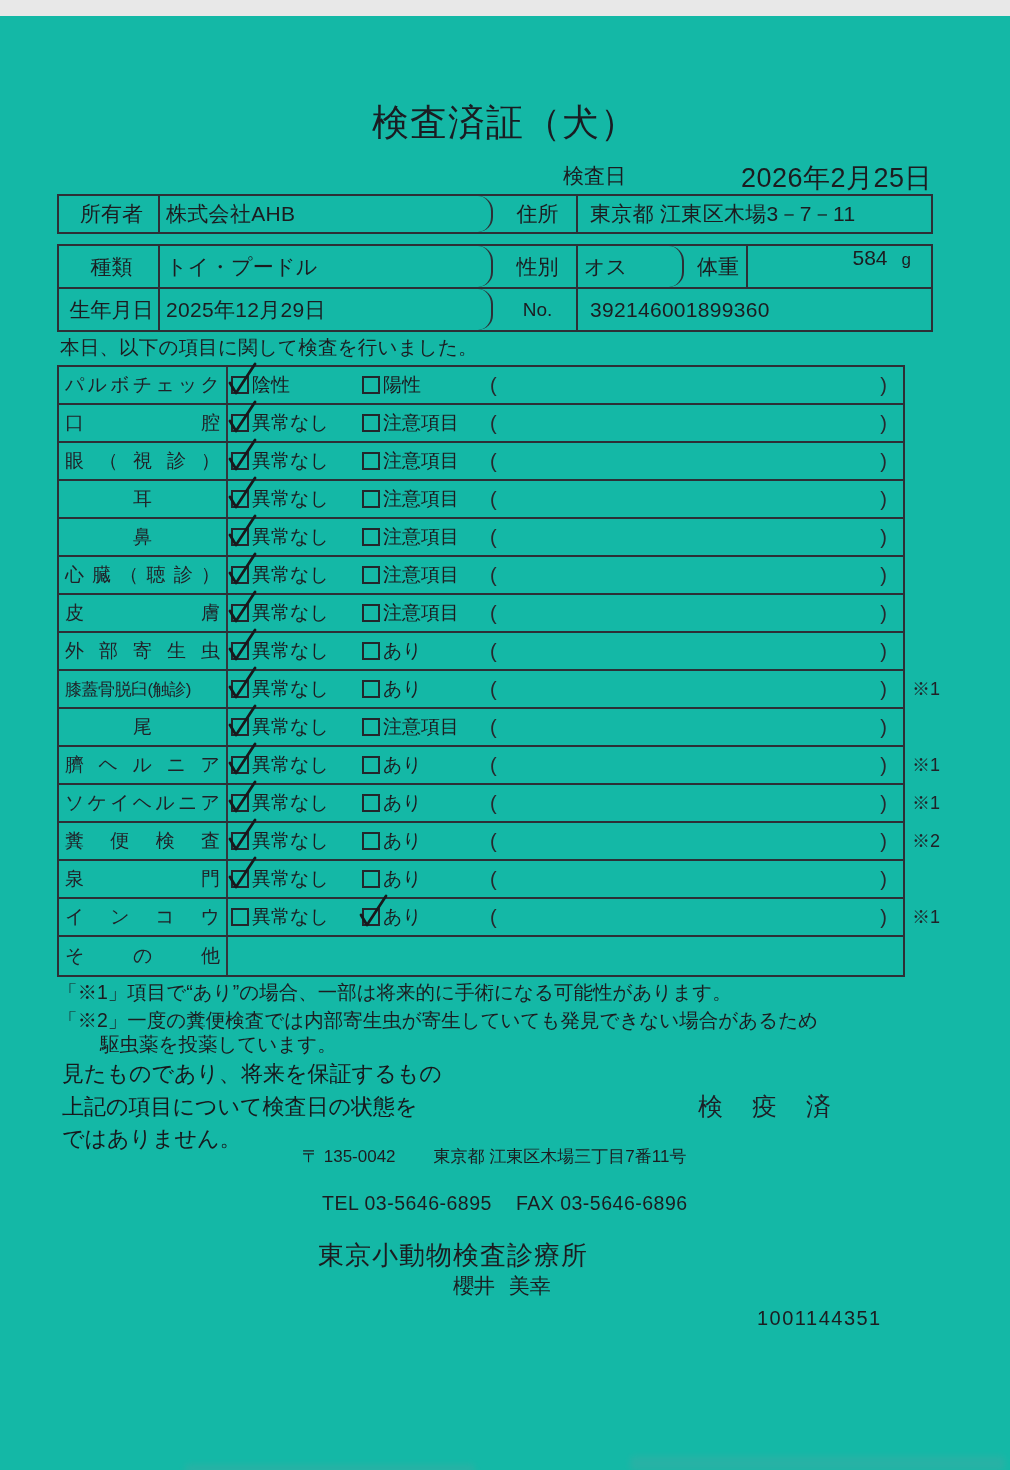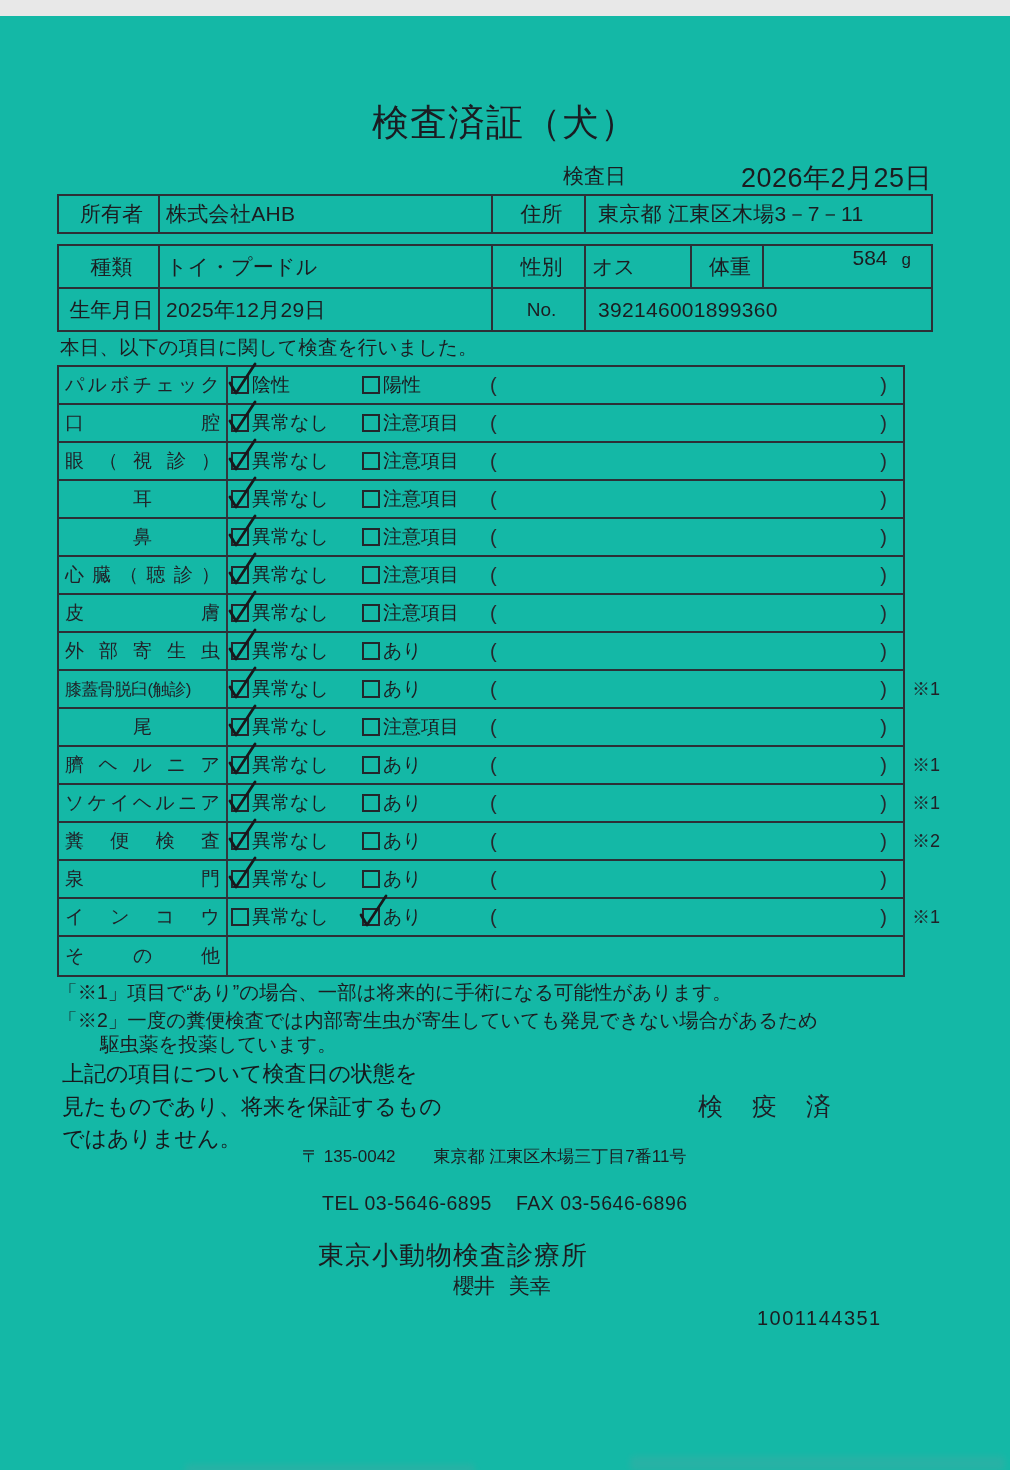--- a/index.html
+++ b/index.html
@@ -24,26 +24,26 @@
   
   .tbl{position:absolute;left:57px;width:876px;border:2px solid #2d2f36;box-sizing:border-box;}
   .tbl1{top:178px;}
   .tbl2{top:228px;}
   .trow{display:flex;height:36px;}
   .tbl2 .trow{height:41px;}
   .tbl2 .trow:first-child{border-bottom:2px solid #2d2f36;}
   .cell{box-sizing:border-box;display:flex;align-items:center;font-size:21px;}
   .cell.bd{border-right:2px solid #2d2f36;padding-left:6px;}
   .ilab{justify-content:center;}
-  .ival{padding-left:12px;letter-spacing:.3px;}
+  .ival{padding-left:12px;letter-spacing:.3px;border-radius:15px;}
   .w-lab{width:101px;flex:none;}
   .w-val{width:333px;flex:none;}
-  .w-sm{width:93px;flex:none;}
+  .w-sm{width:85px;flex:none;}
   .w-sex{width:106px;flex:none;}
-  .w-wt{width:72px;flex:none;}
+  .w-wt{width:64px;flex:none;}
   .w-rest{flex:1;}
   .weight-val{flex:1;display:flex;justify-content:flex-end;align-items:baseline;padding-right:20px;gap:14px;}
   .weight-val .num{font-size:21px;}
   .weight-val .unit{font-size:17px;}
   .no-label{font-size:19px;}
 
   
   .intro{position:absolute;top:318px;left:60px;font-size:19.5px;letter-spacing:.2px;}
 
   
@@ -498,22 +498,22 @@
         </div>
         <div class="ccontent"></div>
       </div>
     </div>
 
   <div class="note1">「※1」項目で“あり”の場合、一部は将来的に手術になる可能性があります。</div>
   <div class="note2a">「※2」一度の糞便検査では内部寄生虫が寄生していても発見できない場合があるため</div>
   <div class="note2b">駆虫薬を投薬しています。</div>
 
   <div class="disclaimer">
+    <div>見たものであり、将来を保証するもの</div>
     <div>上記の項目について検査日の状態を</div>
-    <div>見たものであり、将来を保証するもの</div>
     <div>ではありません。</div>
   </div>
 
   <div class="stamp">検 疫 済</div>
 
   <div class="postal">
     <span>〒 135-0042</span>
     <span>東京都 江東区木場三丁目7番11号</span>
   </div>
   <div class="telline">

